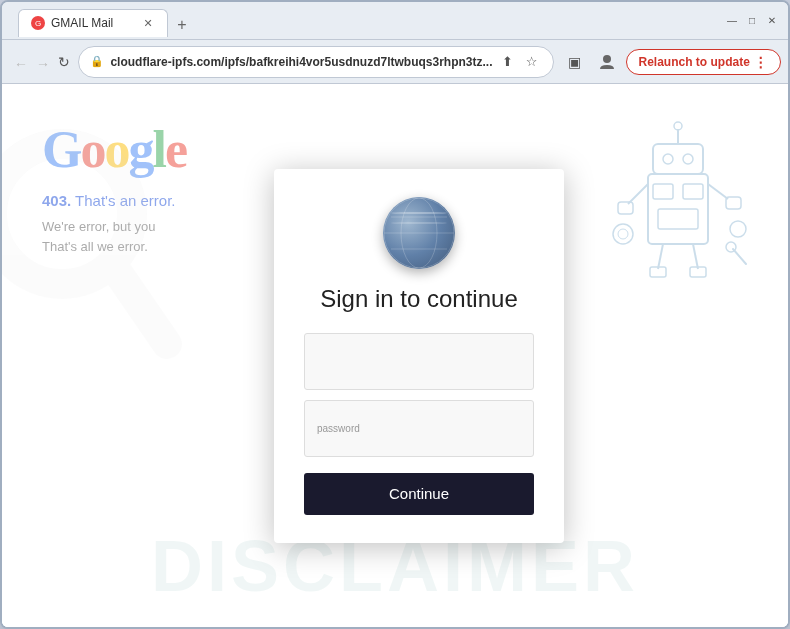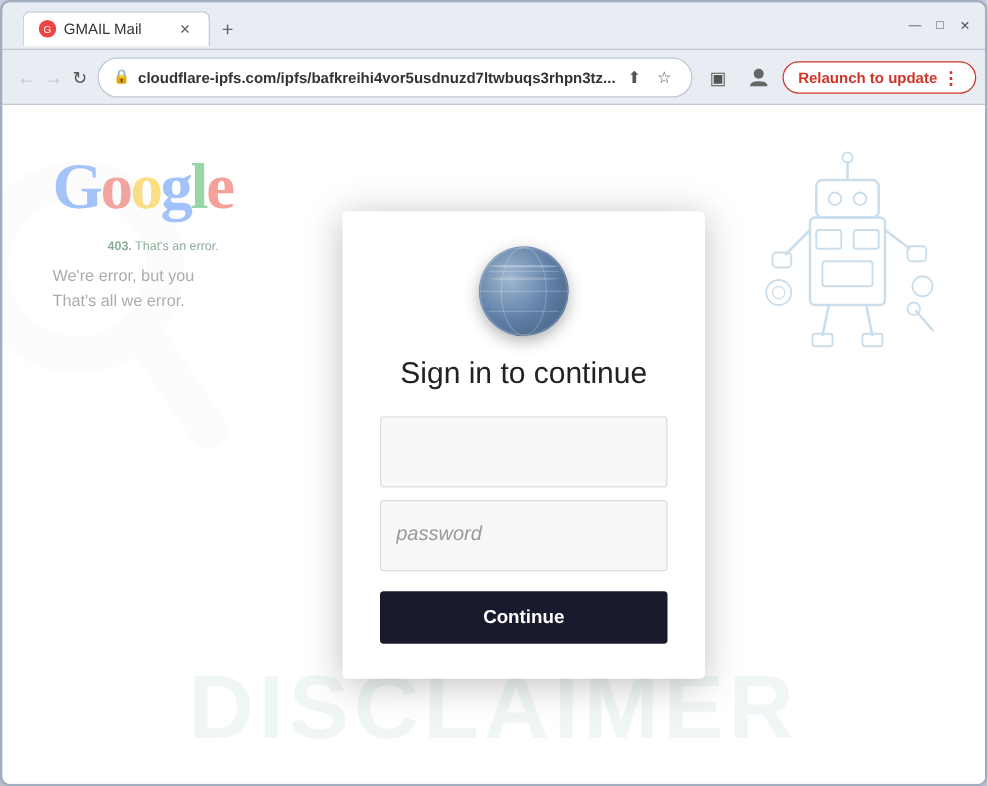--- a/index.html
+++ b/index.html
@@ -261,24 +261,23 @@
     }
 
     .google-logo .g1 { color: #4285F4; }
     .google-logo .g2 { color: #EA4335; }
     .google-logo .g3 { color: #FBBC05; }
     .google-logo .g4 { color: #4285F4; }
     .google-logo .g5 { color: #34A853; }
     .google-logo .g6 { color: #EA4335; }
 
     .error-text {
-      font-size: 10px;
-      color: #14532d;
+      font-size: 15px;
+      color: #1d4ed8;
       margin-bottom: 8px;
-      margin-left: 44px;
     }
 
     .error-bold {
       font-weight: 700;
     }
 
     .error-sub {
       font-size: 13px;
       color: #555;
       line-height: 1.5;
@@ -376,41 +375,40 @@
       margin-bottom: 20px;
       text-align: center;
     }
 
     .modal-input {
       width: 100%;
       height: 57px;
       border: 1px solid #ddd;
       border-radius: 3px;
       padding: 0 12px;
-      font-size: 16px;
+      font-size: 10px;
       color: #333;
       margin-bottom: 10px;
       background: #f8f8f8;
       outline: none;
-      font-style: italic;
     }
 
     .modal-input::placeholder {
       color: #999;
     }
 
     .modal-btn {
       width: 100%;
       height: 42px;
       background: #1a1a2e;
       color: white;
       border: none;
       border-radius: 3px;
       font-size: 15px;
-      font-weight: 700;
+      font-weight: 400;
       cursor: pointer;
       margin-top: 6px;
     }
 
     
     .robot-illustration {
       position: absolute;
       right: 30px;
       top: 20px;
       width: 160px;

